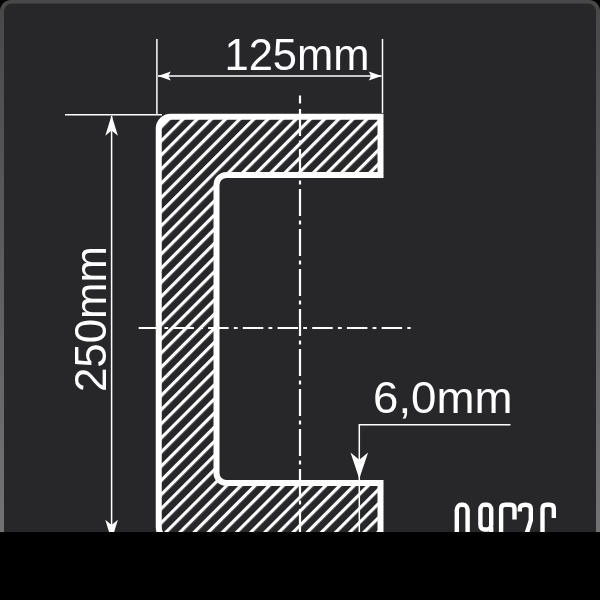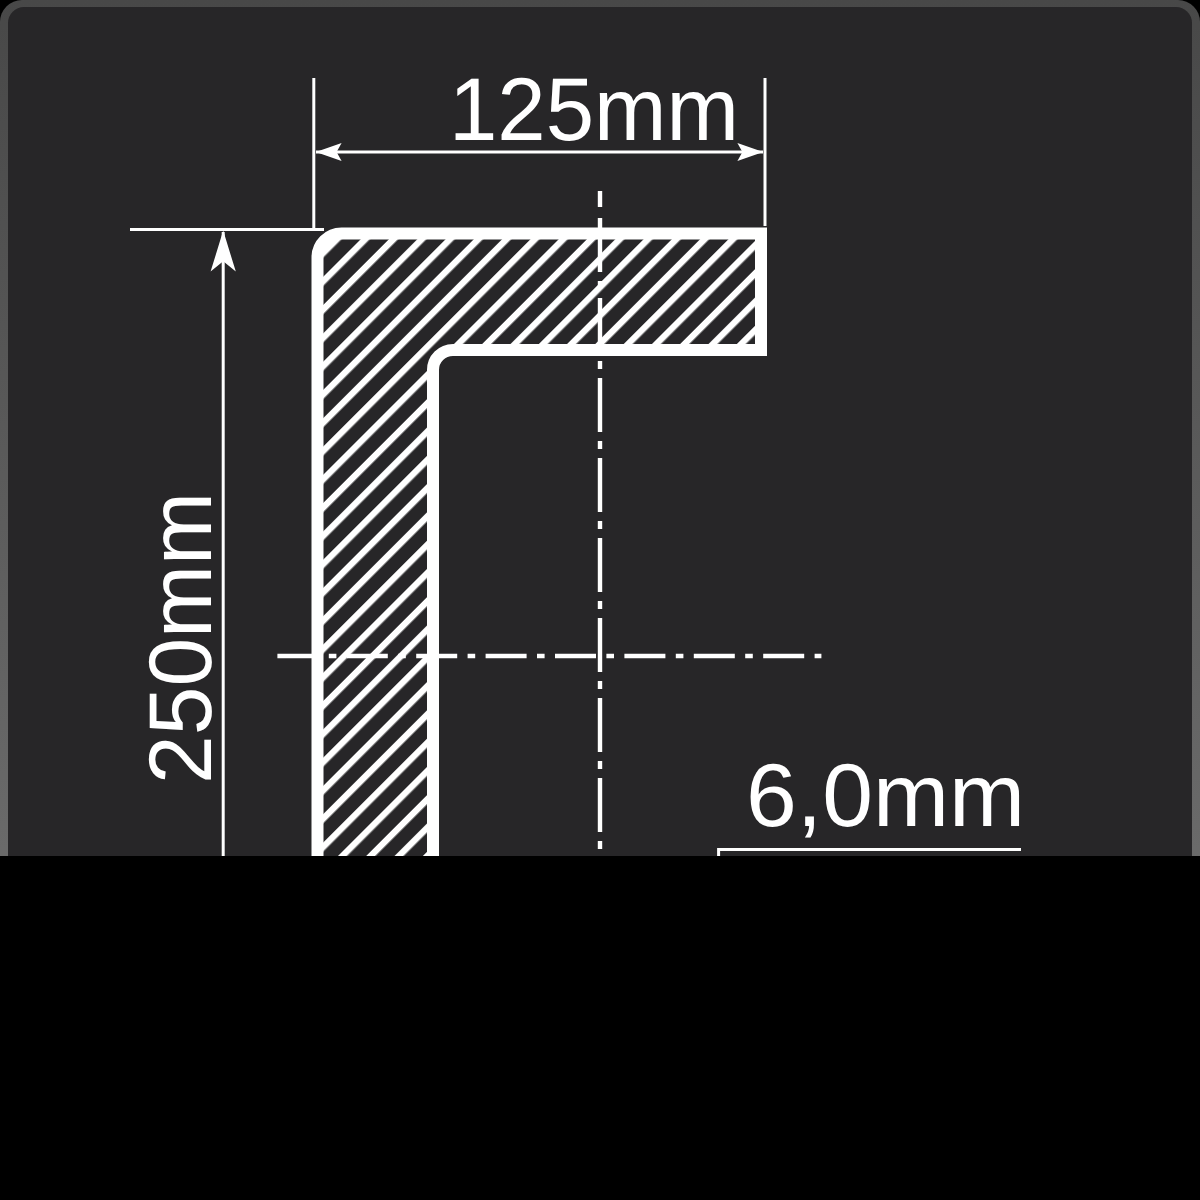--- a/index.html
+++ b/index.html
@@ -1,16 +1,16 @@
 <!DOCTYPE html>
 <html><head>
 <meta charset="utf-8">
 <style>
   html,body{margin:0;padding:0;background:#000;}
-  .wrap{width:600px;height:428px;position:relative;font-family:"Liberation Sans",sans-serif;}
+  .wrap{width:600px;height:532px;position:relative;font-family:"Liberation Sans",sans-serif;}
 </style>
 </head>
 <body>
 <div class="wrap">
 <svg width="600" height="600" viewBox="0 0 600 600">
   <defs>
 
     <pattern id="hatch" width="10" height="10" patternUnits="userSpaceOnUse" patternTransform="translate(3 0) rotate(45)">
       <rect width="10" height="10" fill="#272628"></rect>
       <rect x="0" y="0" width="3.2" height="10" fill="#ffffff"></rect>

